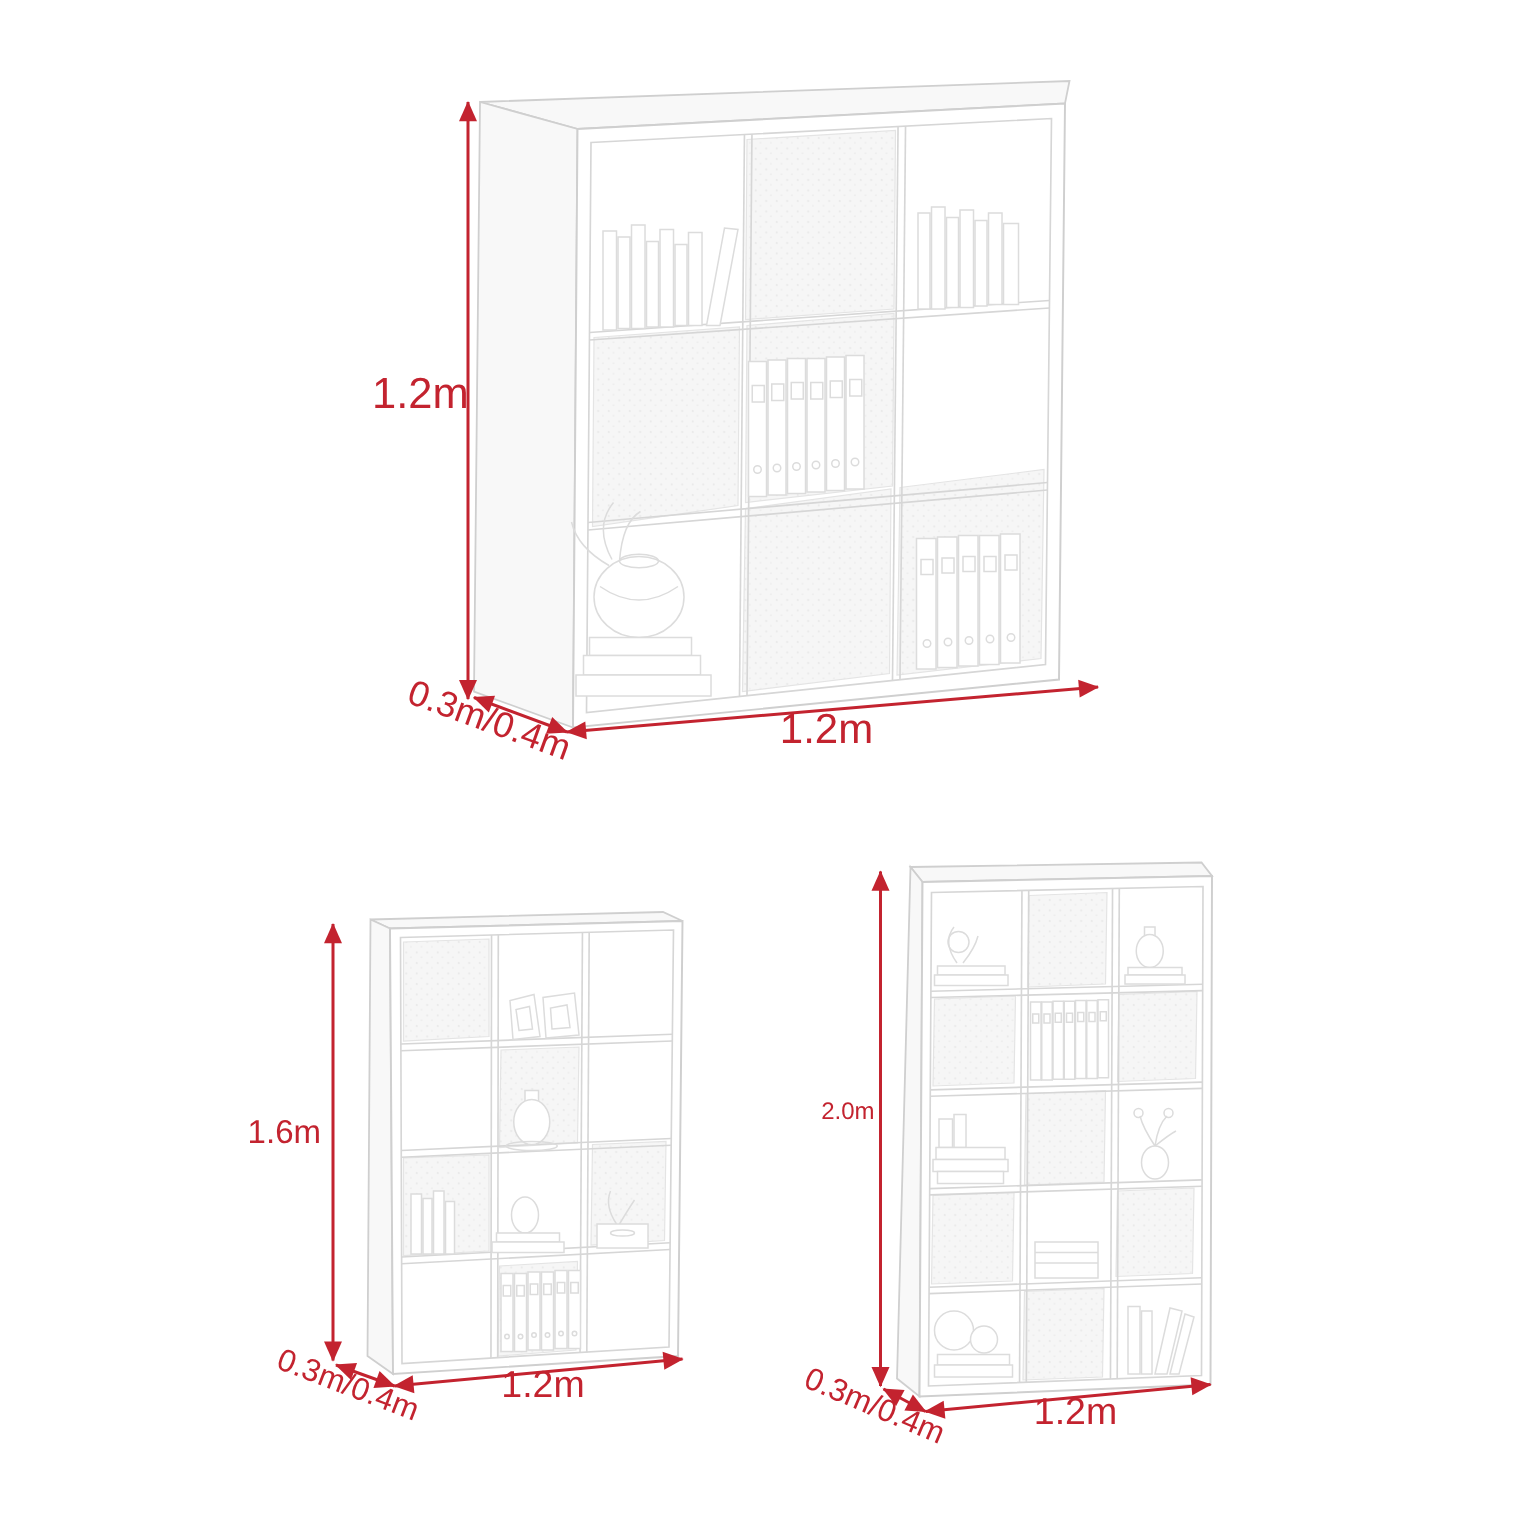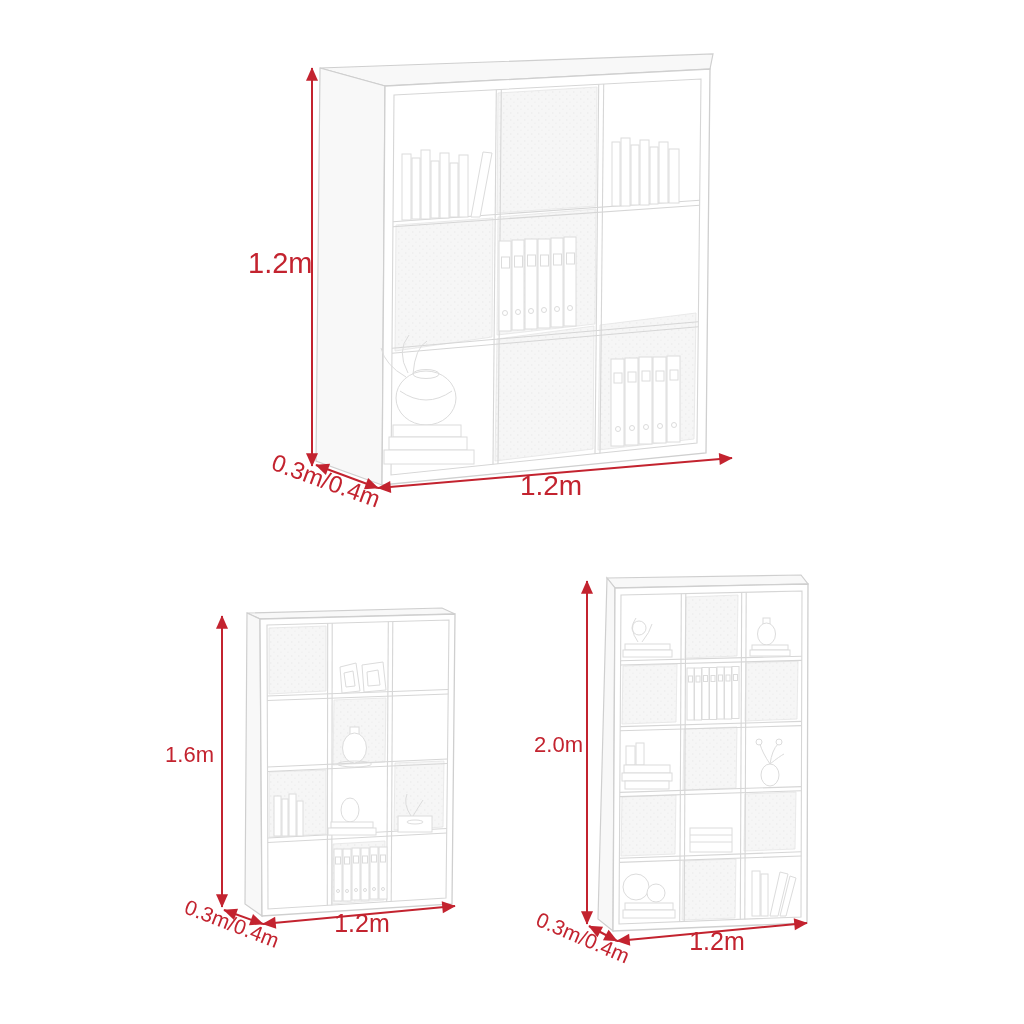--- a/index.html
+++ b/index.html
@@ -14,21 +14,21 @@
     font-family:"Liberation Sans",sans-serif;white-space:nowrap;
   }
   .lbl-top-height   {left:248px;top:238px;width:58px;text-align:right;font-size:29px;}
   .lbl-top-width    {left:509px;top:461px;width:84px;text-align:center;font-size:28px;}
   .lbl-top-depth    {left:256px;top:458px;width:140px;text-align:center;font-size:24px;
                      transform:rotate(20deg);transform-origin:50% 50%;}
   .lbl-bl-height    {left:164px;top:733px;width:50px;text-align:right;font-size:22px;}
   .lbl-bl-width     {left:320px;top:900px;width:84px;text-align:center;font-size:25px;}
   .lbl-bl-depth     {left:176px;top:902px;width:112px;text-align:center;font-size:21px;
                      transform:rotate(21deg);transform-origin:50% 50%;}
-  .lbl-br-height    {left:533px;top:723px;width:50px;text-align:right;font-size:22px;}
+  .lbl-br-height    {left:533px;top:723px;width:50px;text-align:right;font-size:16px;}
   .lbl-br-width     {left:675px;top:918px;width:84px;text-align:center;font-size:25px;}
   .lbl-br-depth     {left:527px;top:916px;width:112px;text-align:center;font-size:21px;
                      transform:rotate(23deg);transform-origin:50% 50%;}
   svg .outline{fill:#ffffff;stroke:#cfcfcf;stroke-width:1.3;}
   svg .panel  {fill:#f8f8f8;stroke:#cfcfcf;stroke-width:1.2;}
   svg .inner  {fill:none;stroke:#d6d6d6;stroke-width:1.1;}
   svg .grid   {stroke:#d6d6d6;stroke-width:1.1;}
   svg .back   {fill:url(#speck);stroke:#e4e4e4;stroke-width:0.8;}
   svg .item   {fill:#ffffff;stroke:#dcdcdc;stroke-width:1;}
   svg .itemln {fill:none;stroke:#dcdcdc;stroke-width:1;}

